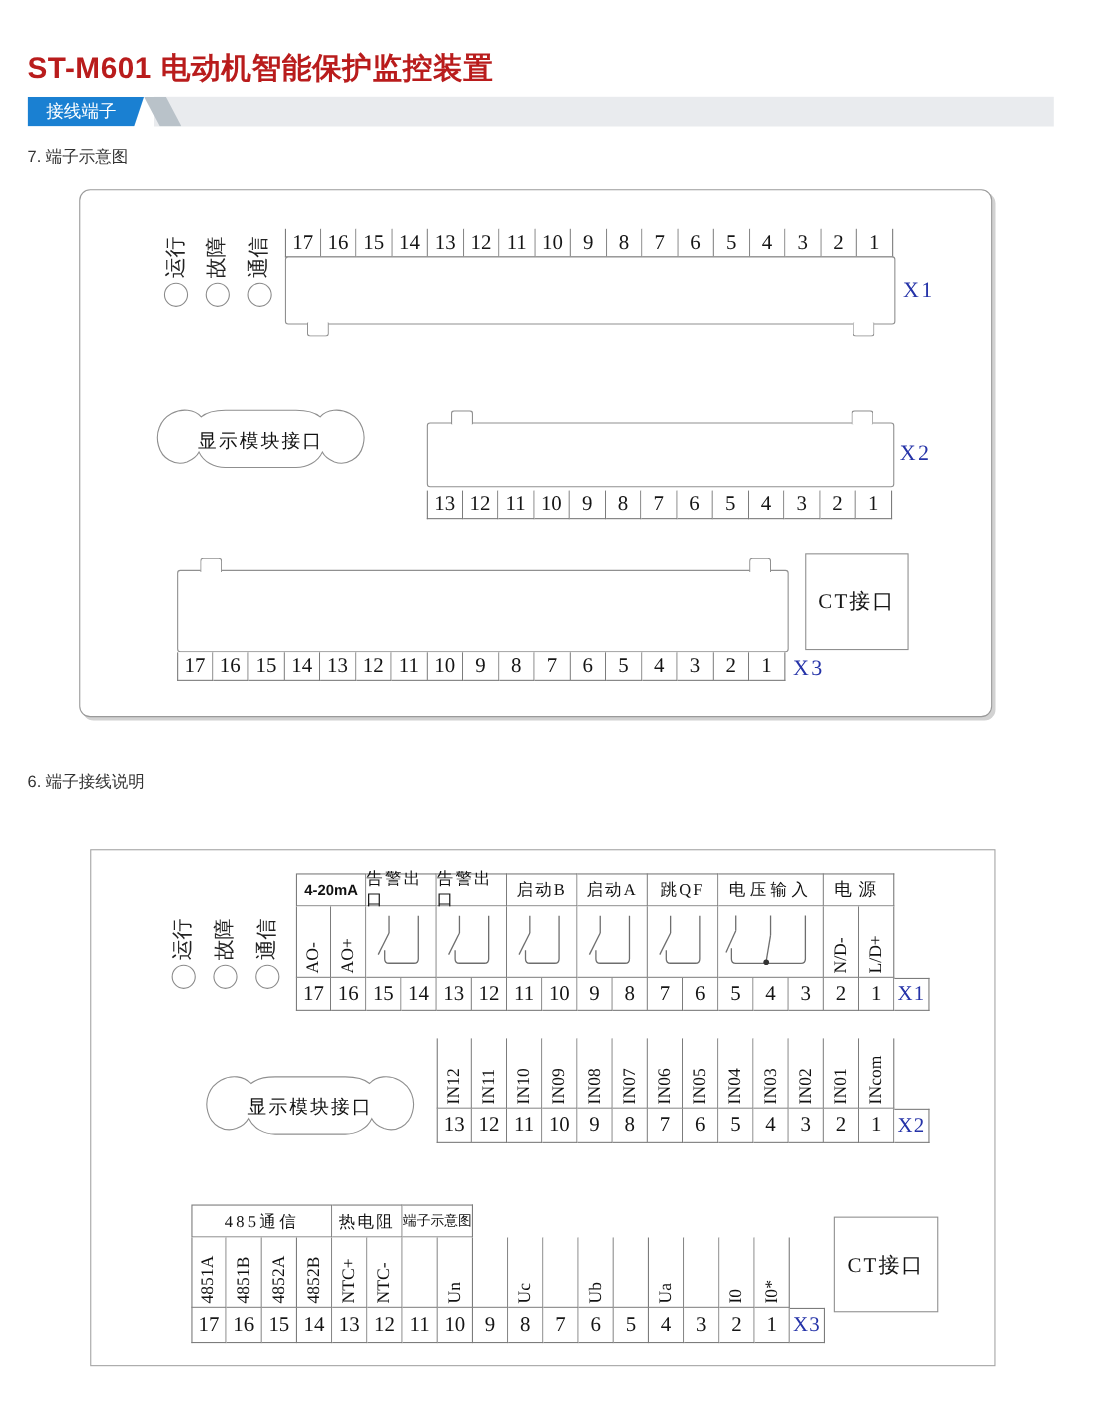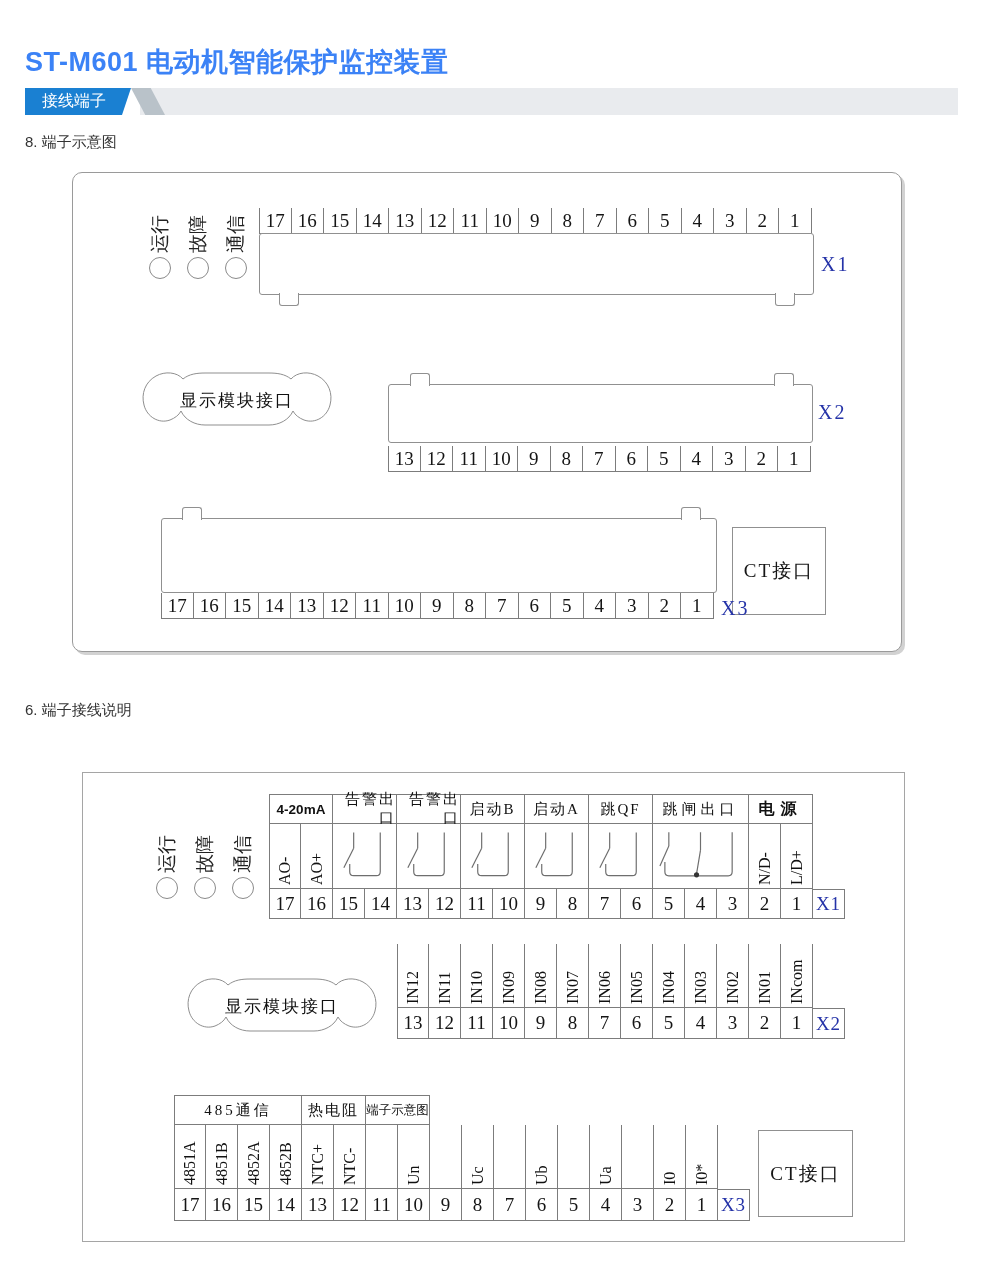--- a/index.html
+++ b/index.html
@@ -12,21 +12,21 @@
   body{
     position:relative;width:1000px;height:1274px;
     font-family:"Liberation Serif","DejaVu Serif",serif;
     color:#151515; overflow:hidden;
   }
   .abs{position:absolute;}
   
   .page-title{
     position:absolute;left:25px;top:26px;
     font-family:"Liberation Sans","DejaVu Sans",sans-serif;
-    font-weight:700;font-size:27px;color:#3b82f6;letter-spacing:.5px;
+    font-weight:700;font-size:27px;color:#b91c1c;letter-spacing:.5px;
   }
   .ribbon-lightbar{position:absolute;left:140px;top:88px;width:818px;height:27px;background:#e9ebee;}
   .ribbon-chevron{position:absolute;left:131px;top:88px;width:34px;height:27px;background:#b9c2c9;
     clip-path:polygon(0 0,58% 0,100% 100%,42% 100%);}
   .ribbon-tab{position:absolute;left:25px;top:88px;width:106px;height:27px;background:var(--ribbon);
     clip-path:polygon(0 0,100% 0,calc(100% - 9px) 100%,0 100%);
     color:#fff;font-family:"Liberation Sans","DejaVu Sans",sans-serif;font-size:16px;
     display:flex;align-items:center;justify-content:center;padding-right:8px;box-sizing:border-box;}
   .section-label{
     position:absolute;left:25px;
@@ -56,43 +56,43 @@
   .trow > .cell:first-child,
   .trow > .contents:first-child > .cell:first-child{border-left:1px solid var(--ln);}
   .trow.hdr > .cell, .cell.bt{border-top:1px solid var(--ln);}
   .contents{display:contents;}
   .w1{width:32px;} .w2{width:64px;} .w3{width:96px;} .w4{width:128px;} .w9{width:288px;} .w13{width:416px;}
   .h26{height:26px;} .h30{height:30px;} .h31{height:31px;} .h32{height:32px;} .h64{height:64px;} .h65{height:65px;}
   .num{display:flex;align-items:center;justify-content:center;font-size:19px;}
   .hcell{display:flex;align-items:center;justify-content:center;font-size:15px;letter-spacing:2px;color:#111;}
   .hcell.sans{font-family:"Liberation Sans","DejaVu Sans",sans-serif;font-weight:700;font-size:13.5px;letter-spacing:0;}
   .hcell.wide{letter-spacing:7px;font-size:16px;}
-  .hcell.power{letter-spacing:6px;font-size:16px;font-weight:bold;}
+  .hcell.power{letter-spacing:6px;font-size:16px;}
   .hcell.small{font-size:12.5px;letter-spacing:0;}
   .pintext{position:absolute;bottom:3px;left:calc(50% + 9px);transform-origin:0 100%;
     transform:rotate(-90deg);white-space:nowrap;font-size:16px;line-height:18px;color:#111;}
   .lblcell{border-top:1px solid var(--ln);}
   .xlabel-cell{color:var(--blue);letter-spacing:1px;}
   
   .ctbox{position:absolute;border:1px solid var(--body-ln);background:#fff;display:flex;align-items:center;justify-content:center;
-    font-size:19px;letter-spacing:2px;margin-top:24px;}
+    font-size:19px;letter-spacing:2px;}
   .dport{position:absolute;width:200px;height:62px;}
   .dport svg{position:absolute;left:0;top:0;}
   .dport .dlabel{position:absolute;inset:0;display:flex;align-items:center;justify-content:center;
     font-size:17px;letter-spacing:2px;color:#111;}
   .relaywrap{display:flex;align-items:flex-end;justify-content:center;height:100%;}
 </style>
 </head>
 <body>
 
 <h1 class="page-title">ST-M601 电动机智能保护监控装置</h1>
 <div class="ribbon-lightbar"></div>
 <div class="ribbon-chevron"></div>
 <div class="ribbon-tab">接线端子</div>
-<div class="section-label" style="top:133px;">8. 端子示意图</div>
+<div class="section-label" style="top:133px;">7. 端子示意图</div>
 <div class="section-label" style="top:701px;">6. 端子接线说明</div>
 
 <div class="panel panel1">
 
   <div class="ledrow" style="left:74px;top:28px;">
 
   <div class="led">
       <span class="vlabel">运行</span>
       <span class="lamp"></span>
     </div>
@@ -160,29 +160,29 @@
       <div class="led">
       <span class="vlabel">故障</span>
       <span class="lamp"></span>
     </div>
       <div class="led">
       <span class="vlabel">通信</span>
       <span class="lamp"></span>
     </div>
     </div>
 
-  <div class="abs" style="left:186px;top:21px;text-align:right;">
+  <div class="abs" style="left:186px;top:21px;">
     <div class="trow hdr h30">
       <div class="cell w2 hcell sans">4-20mA</div>
       <div class="cell w2 hcell">告警出口</div>
       <div class="cell w2 hcell">告警出口</div>
       <div class="cell w2 hcell">启动B</div>
       <div class="cell w2 hcell">启动A</div>
       <div class="cell w2 hcell">跳QF</div>
-      <div class="cell w3 hcell" style="letter-spacing:4px;">跳闸出口</div>
+      <div class="cell w3 hcell" style="letter-spacing:4px;">电压输入</div>
       <div class="cell w2 hcell power">电源</div>
     </div>
     <div class="trow h65">
       <div class="cell w1">
           <span class="pintext">AO-</span>
         </div>
       <div class="cell w1">
           <span class="pintext">AO+</span>
         </div>
       <div class="cell w2">

